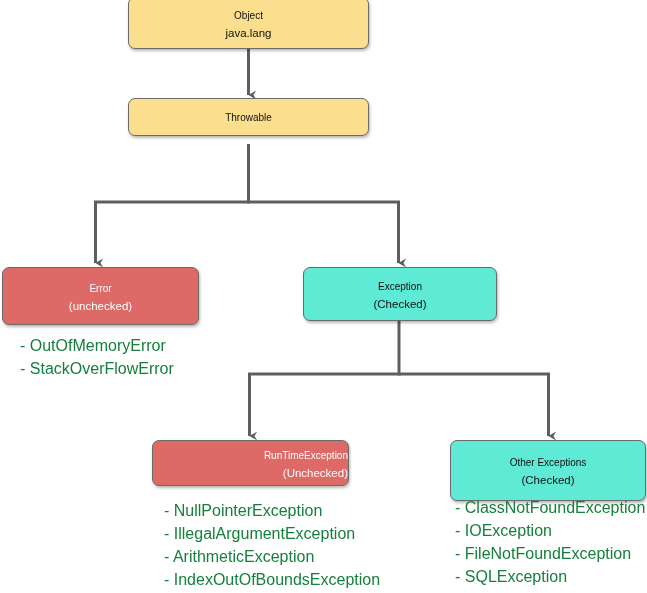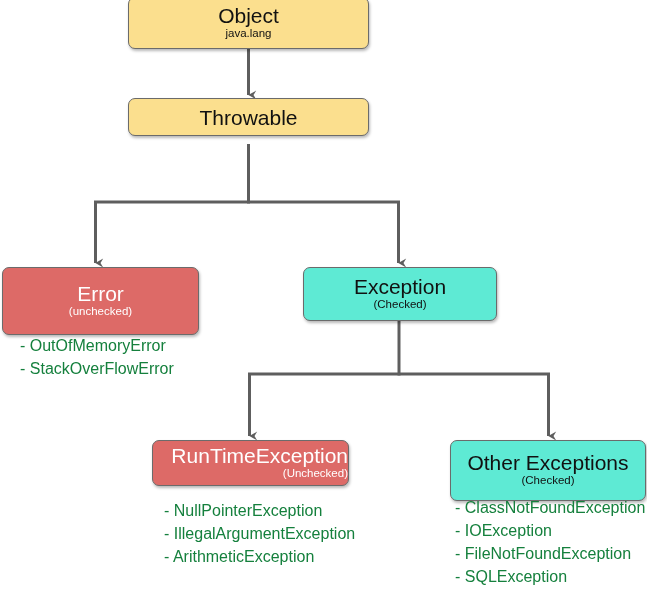--- a/index.html
+++ b/index.html
@@ -35,41 +35,41 @@
     box-sizing: border-box;
     border: 1px solid #6b6b6b;
     border-radius: 7px;
     display: flex;
     flex-direction: column;
     align-items: center;
     justify-content: center;
     box-shadow: 1px 2px 3px rgba(0,0,0,0.28);
   }
   .node-title {
-    font-size: 21px;
+    font-size: 10px;
     line-height: 19px;
     font-weight: normal;
     white-space: nowrap;
   }
   .node-sub {
     font-size: 11.5px;
     line-height: 15px;
     white-space: nowrap;
     margin-top: 1px;
   }
   .fill-yellow { background: #fbdf8e; }
   .fill-red    { background: #dd6a67; }
   .fill-green  { background: #5eead4; }
   .text-dark   { color: #111111; }
   .text-light  { color: #ffffff; }
 
   
   #node-object        { left: 128px; top: -3px;  width: 241px; height: 52px; }
   #node-throwable     { left: 128px; top: 98px;  width: 241px; height: 38px; }
-  #node-error         { left: 2px;   top: 267px; width: 197px; height: 68px; }
+  #node-error         { left: 2px;   top: 267px; width: 197px; height: 58px; }
   #node-exception     { left: 303px; top: 267px; width: 194px; height: 54px; }
   #node-runtime       { left: 152px; top: 440px; width: 197px; height: 46px; align-items: flex-end; }
   #node-other         { left: 450px; top: 440px; width: 196px; height: 61px; }
 
   .leaf-list {
     position: absolute;
     font-size: 16px;
     line-height: 23px;
     color: #15803d;
     white-space: nowrap;
@@ -142,20 +142,21 @@
 
   <div class="leaf-list" id="list-error">
     <span class="leaf-item">- OutOfMemoryError</span>
     <span class="leaf-item">- StackOverFlowError</span>
   </div>
 
   <div class="leaf-list" id="list-runtime">
     <span class="leaf-item">- NullPointerException</span>
     <span class="leaf-item">- IllegalArgumentException</span>
     <span class="leaf-item">- ArithmeticException</span>
+    <span class="leaf-item">- IndexOutOfBoundsException</span>
   </div>
 
   <div class="leaf-list" id="list-other">
     <span class="leaf-item">- ClassNotFoundException</span>
     <span class="leaf-item">- IOException</span>
     <span class="leaf-item">- FileNotFoundException</span>
     <span class="leaf-item">- SQLException</span>
     <span class="leaf-item">- NoSuchMethodException</span>
   </div>
 

